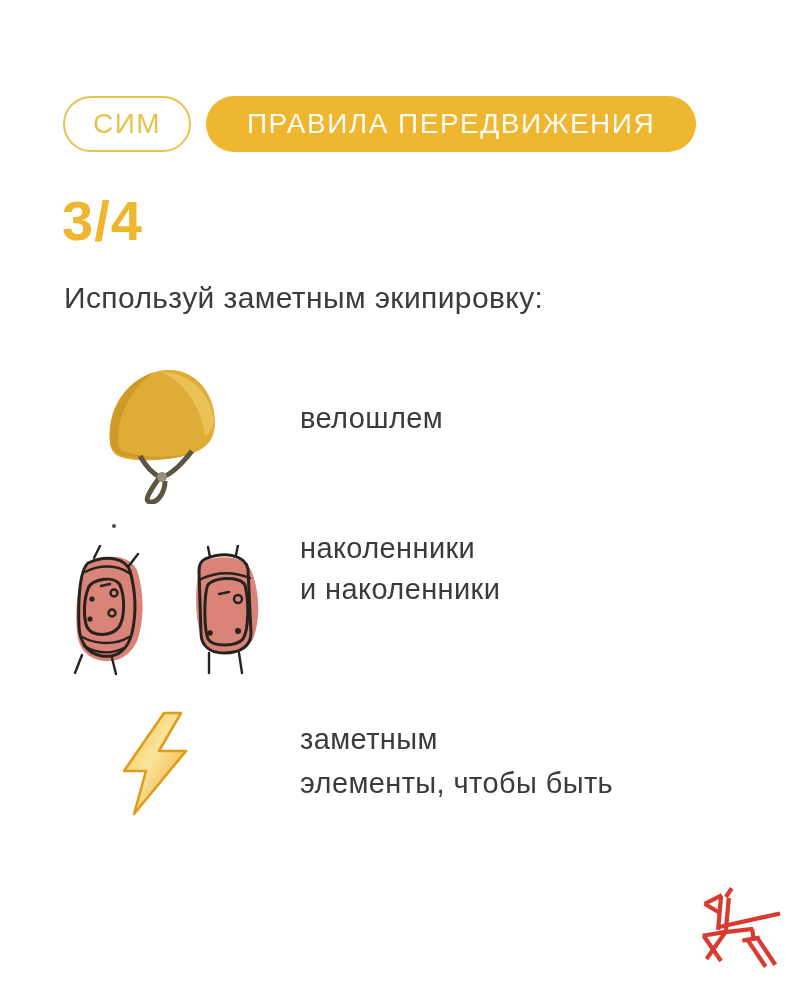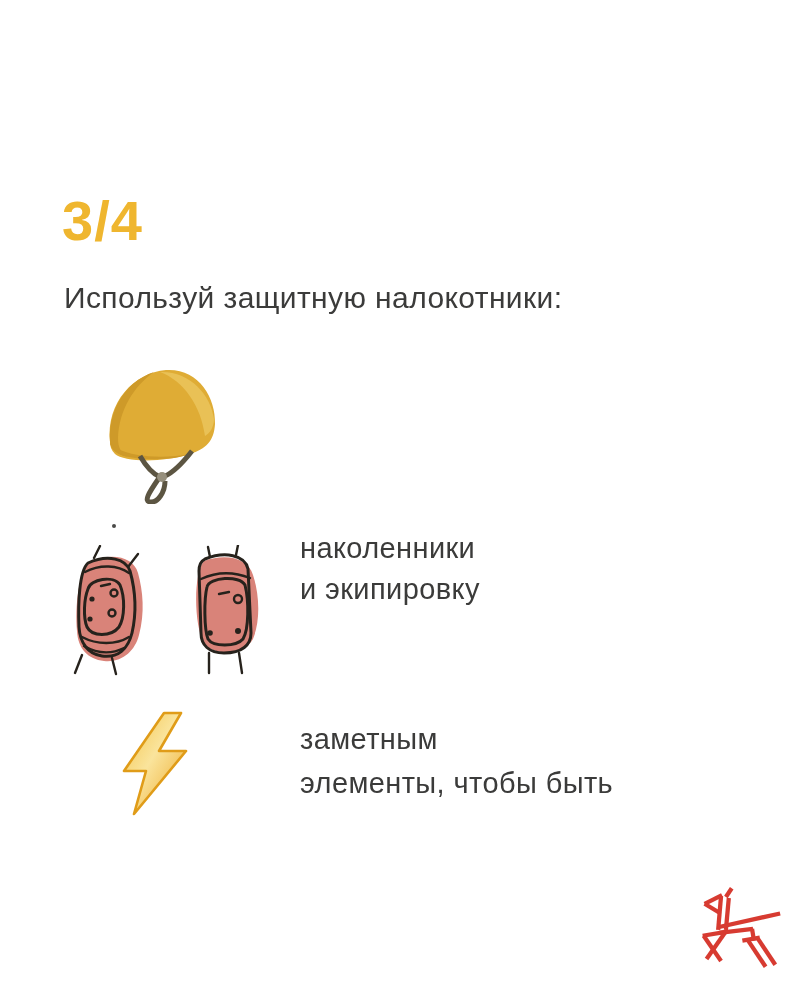--- a/index.html
+++ b/index.html
@@ -41,37 +41,46 @@
   svg{display:block;}
   .ol{fill:none;stroke:var(--sketch-ink);stroke-width:3;stroke-linecap:round;stroke-linejoin:round;}
   .ol-thin{fill:none;stroke:var(--sketch-ink);stroke-width:2.4;stroke-linecap:round;}
   .logo-ln{fill:none;stroke:var(--logo-red);stroke-width:4.4;stroke-linecap:butt;}
 </style>
 </head>
 <body>
 
 <div class="canvas">
 
+  <div class="badges">
+    <div class="pill pill-outline">
+      <span>СИМ</span>
+    </div>
+    <div class="pill pill-filled">
+      <span>ПРАВИЛА ПЕРЕДВИЖЕНИЯ</span>
+    </div>
+  </div>
 
   <div class="page-num">3/4</div>
 
-  <div class="heading">Используй защитную налокотники:</div>
+  <div class="heading">Используй заметным экипировку:</div>
 
   <div class="row-icon" style="left:102px;top:364px;">
     <svg width="122" height="140" viewBox="0 0 122 140">
       <path d="M8,78 C4,38 32,9 64,6 C96,4 114,33 113,60 C112,77 104,85 88,90 C60,99 22,98 13,90 C9,86 8,82 8,78 Z" style="fill:var(--helmet-main)"></path>
       <path d="M8,78 C6,48 22,18 52,8 C32,22 17,46 16,74 C16,84 19,89 26,93 C16,91 9,86 8,78 Z" style="fill:var(--helmet-shade)"></path>
       <path d="M8,78 C9,85 13,89 22,92 C44,97 72,96 88,90 C62,95 32,93 16,85 C11,82 9,80 8,78 Z" style="fill:var(--helmet-shade)"></path>
       <path d="M58,8 C88,7 109,31 112,55 C112,63 108,69 103,72 C99,42 82,17 58,8 Z" style="fill:var(--helmet-highlight)"></path>
       <path d="M38,92 C45,104 51,110 58,113" style="fill:none;stroke:var(--strap-olive);stroke-width:5"></path>
       <path d="M90,87 C79,101 70,109 63,112" style="fill:none;stroke:var(--strap-olive);stroke-width:5"></path>
       <path d="M57,114 C46,130 42,137 48,138 C56,139 63,128 63,117" style="fill:none;stroke:var(--strap-olive);stroke-width:5"></path>
       <circle cx="60" cy="113" r="5" style="fill:var(--buckle-gray)"></circle>
     </svg>
   </div>
+  <div class="row-label" style="top:402px;">велошлем</div>
 
   <div class="stray-dot"></div>
 
   <div class="row-icon" style="left:52px;top:545px;">
     <svg width="225" height="132" viewBox="0 0 225 132">
 
       <path d="M40,16 C62,7 82,13 86,28 C91,46 93,68 87,90 C83,106 70,118 52,116 C36,114 26,104 25,86 C23,62 26,24 40,16 Z" style="fill:var(--pad-salmon)"></path>
 
       <path class="ol" d="M36,18 C56,9 74,14 78,26 C83,44 85,66 80,88 C76,104 66,113 50,111 C36,109 28,98 27,82 C26,60 27,26 36,18 Z"></path>
       <path class="ol" d="M36,44 C38,34 62,30 68,40 C73,52 73,72 67,82 C59,92 40,92 35,82 C31,72 32,54 36,44 Z"></path>
@@ -98,21 +107,21 @@
       <circle cx="186" cy="86" r="3" style="fill:var(--sketch-ink)"></circle>
       <circle cx="158" cy="88" r="2.8" style="fill:var(--sketch-ink)"></circle>
       <path class="ol-thin" d="M158,12 L156,2"></path>
       <path class="ol-thin" d="M184,10 L186,0"></path>
       <path class="ol-thin" d="M157,108 L157,128"></path>
       <path class="ol-thin" d="M187,108 L190,128"></path>
     </svg>
   </div>
   <div class="row-label lines lines-2" style="top:528px;">
     <span class="ln">наколенники</span>
-    <span class="ln">и экипировку</span>
+    <span class="ln">и наколенники</span>
   </div>
 
   <div class="row-icon" style="left:119px;top:711px;">
     <svg width="70" height="106" viewBox="0 0 70 106">
       <defs>
         <linearGradient id="boltGrad" x1="0" y1="0" x2="1" y2="1">
           <stop offset="0" style="stop-color:var(--bolt-mid)"></stop>
           <stop offset="0.45" style="stop-color:var(--bolt-light)"></stop>
           <stop offset="1" style="stop-color:var(--bolt-deep)"></stop>
         </linearGradient>

